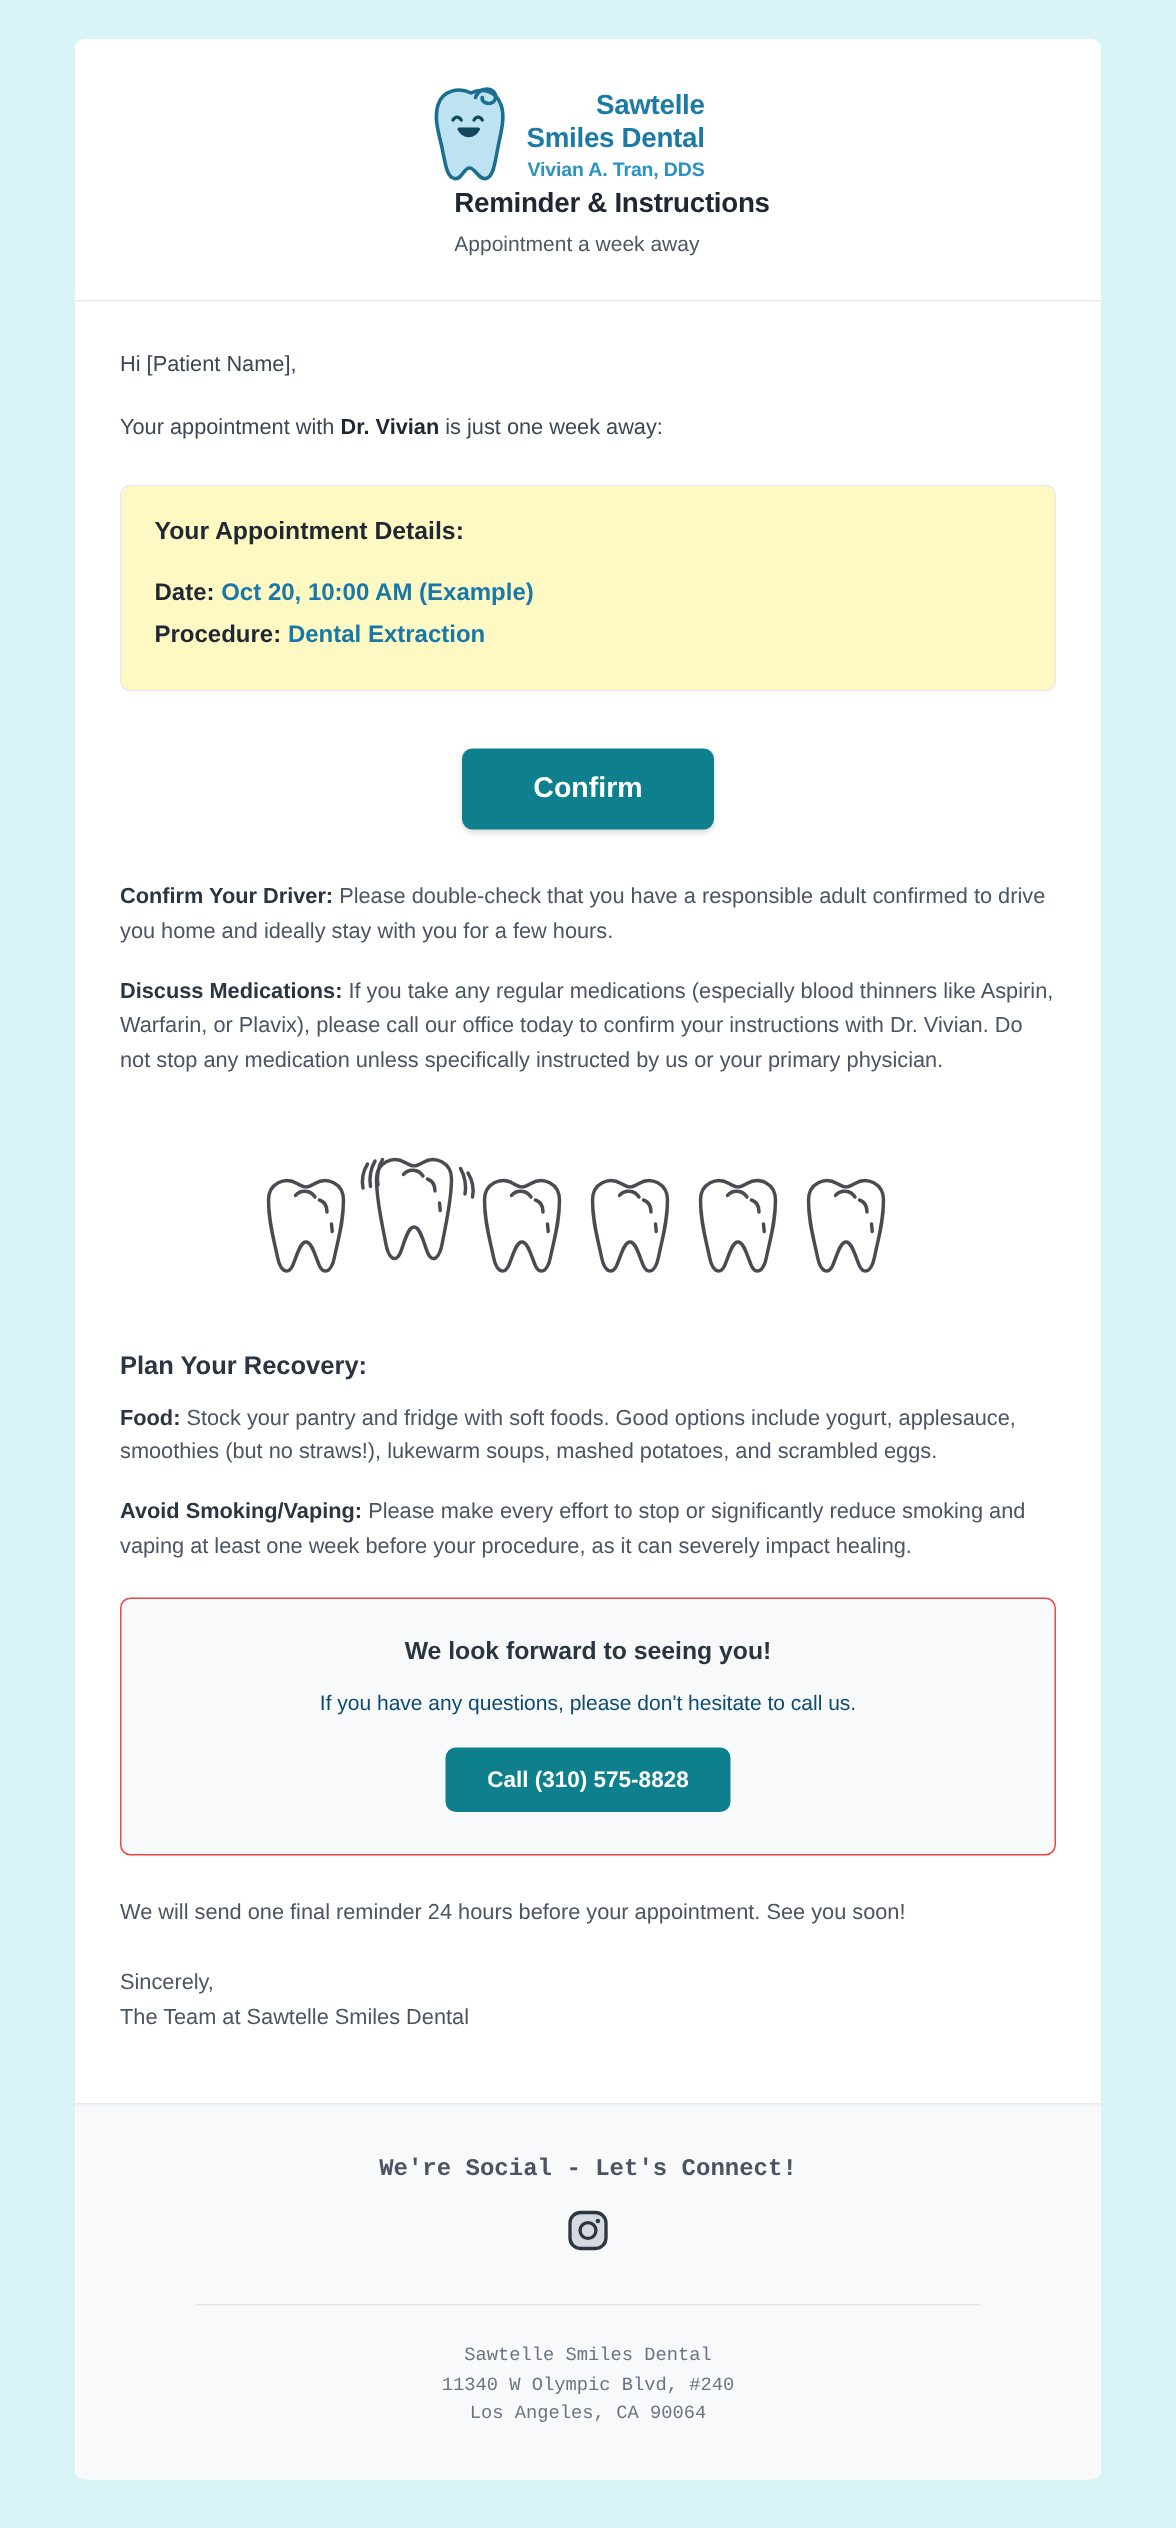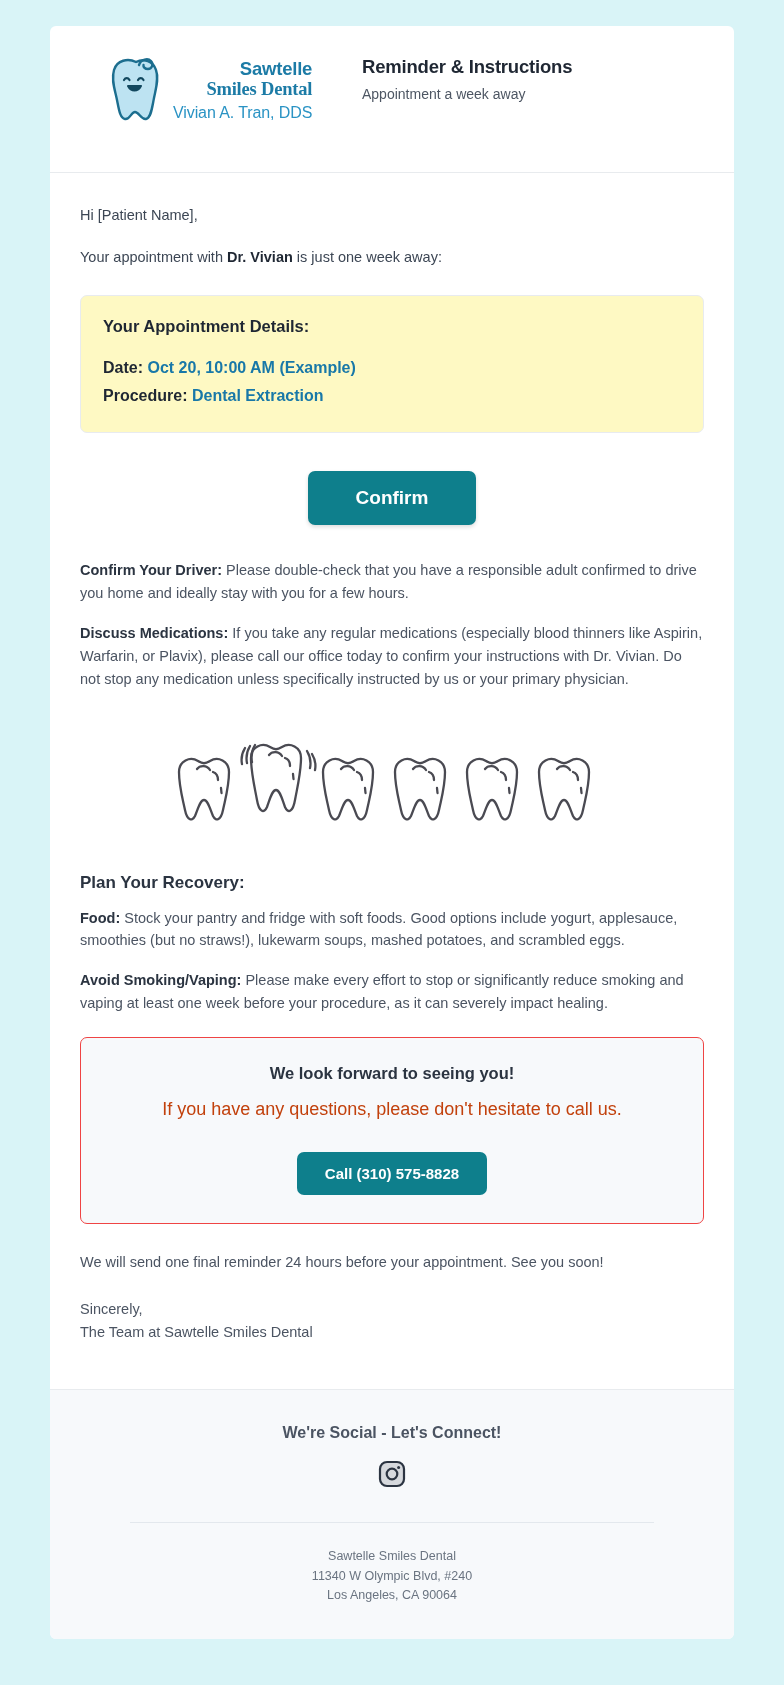--- a/index.html
+++ b/index.html
@@ -16,47 +16,48 @@
   .email-card {
     width: 684px;
     background: #ffffff;
     border-radius: 6px;
     overflow: hidden;
   }
 
   
   .header {
     display: flex;
-    align-items: flex-start;
+    align-items: center;
     padding: 30px 30px 30px 48px;
     border-bottom: 1px solid #e8ebee;
     min-height: 147px;
+    flex-direction: column;
   }
   .logo-block {
     display: flex;
     align-items: center;
     width: 250px;
     padding-left: 10px;
   }
   .logo-mark { width: 56px; height: 68px; flex: none; }
   .logo-text {
     margin-left: 9px;
     text-align: right;
     line-height: 1.14;
   }
   .logo-line1, .logo-line2 {
     font-size: 18.5px;
     font-weight: bold;
     color: #1c7ba6;
     letter-spacing: -0.2px;
   }
-  .logo-line2 { color: #1c7ba6; font-family: Liberation Serif, serif; }
+  .logo-line2 { color: #1c7ba6; }
   .logo-sub {
-    font-size: 16px;
-    font-weight: normal;
+    font-size: 13px;
+    font-weight: bold;
     color: #2a93c4;
     margin-top: 3px;
     letter-spacing: -0.1px;
   }
 
   .header-titles { margin-left: 14px; }
   .header-title {
     font-size: 18.5px;
     font-weight: bold;
     color: #1f2733;
@@ -150,23 +151,23 @@
     padding: 26px 20px 28px 20px;
     margin-top: 22px;
   }
   .callout-title {
     font-size: 16.5px;
     font-weight: bold;
     color: #2b3441;
     margin-bottom: 16px;
   }
   .callout-sub {
-    font-size: 18px;
-    color: #c2410c;
-    margin-bottom: 32px;
+    font-size: 14px;
+    color: #0c4a6e;
+    margin-bottom: 22px;
   }
   .btn-call {
     display: inline-block;
     background: #0e7f8c;
     color: #ffffff;
     font-size: 15px;
     font-weight: bold;
     padding: 13px 28px;
     border: none;
     border-radius: 7px;
@@ -186,20 +187,21 @@
     margin-top: 28px;
     padding-bottom: 18px;
   }
 
   
   .footer {
     background: #f7f9fb;
     border-top: 1px solid #e8ebee;
     padding: 34px 30px 34px 30px;
     text-align: center;
+    font-family: Liberation Mono, monospace;
   }
   .footer-social-title {
     font-size: 16px;
     font-weight: bold;
     color: #4b5462;
     margin-bottom: 18px;
   }
   .social-icon { display: inline-block; line-height: 0; cursor: pointer; }
   .footer-divider {
     height: 1px;

